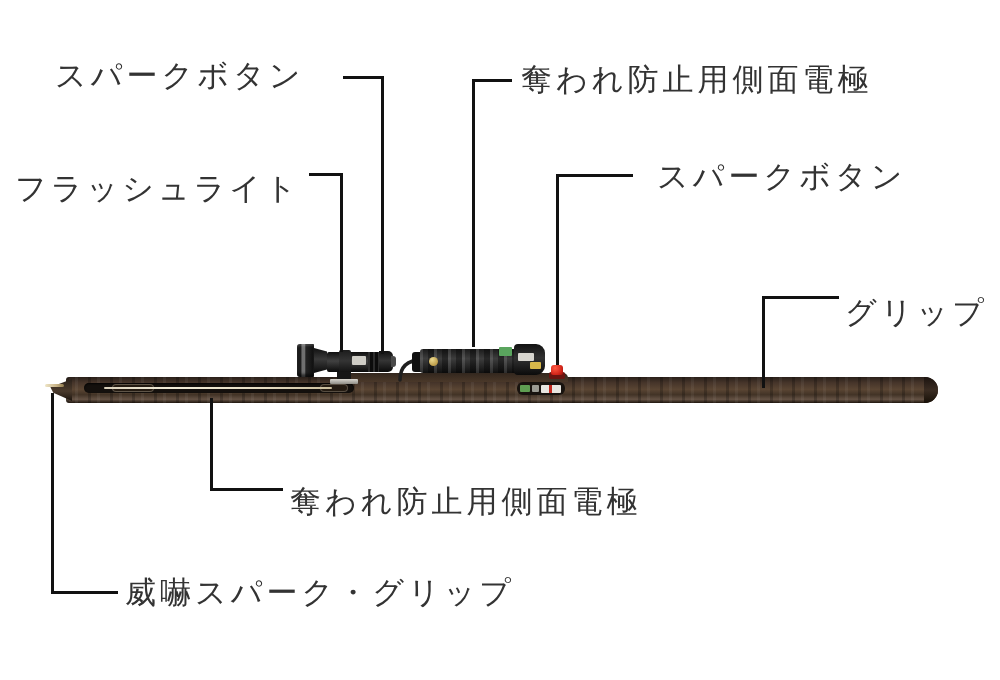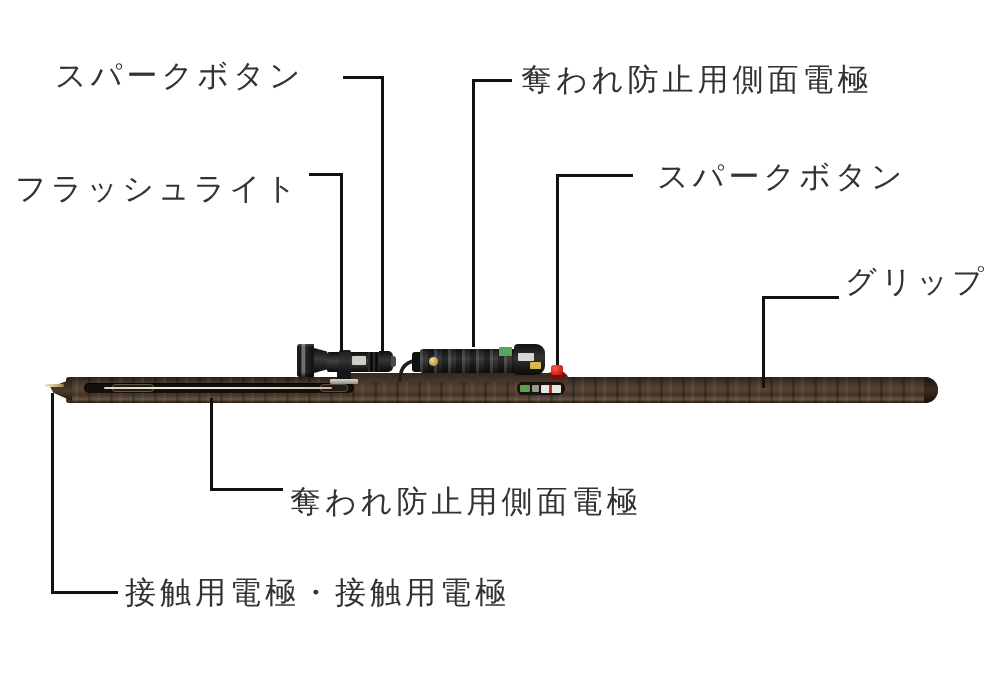--- a/index.html
+++ b/index.html
@@ -199,30 +199,30 @@
     <div class="v-line" style="left:472px;top:79px;width:3px;height:268px"></div>
   </div>
 
   <div>
     <span class="label" style="left:657px;top:161px">スパークボタン</span>
     <div class="h-line" style="left:556px;top:174px;width:77px;height:3px"></div>
     <div class="v-line" style="left:556px;top:174px;width:3px;height:191px"></div>
   </div>
 
   <div>
-    <span class="label" style="left:845px;top:266px">グリップ</span>
+    <span class="label" style="left:845px;top:297px">グリップ</span>
     <div class="h-line" style="left:762px;top:296px;width:77px;height:3px"></div>
     <div class="v-line" style="left:762px;top:296px;width:3px;height:92px"></div>
   </div>
 
   <div>
     <span class="label" style="left:290px;top:486px">奪われ防止用側面電極</span>
     <div class="v-line" style="left:210px;top:398px;width:3px;height:93px"></div>
     <div class="h-line" style="left:210px;top:488px;width:73px;height:3px"></div>
   </div>
 
   <div>
-    <span class="label" style="left:125px;top:577px">接触用電極・接触用電極</span>
+    <span class="label" style="left:125px;top:577px">威嚇スパーク・グリップ</span>
     <div class="v-line" style="left:51px;top:393px;width:3px;height:201px"></div>
     <div class="h-line" style="left:51px;top:591px;width:67px;height:3px"></div>
   </div>
 
 </div>
 
 </body></html>

